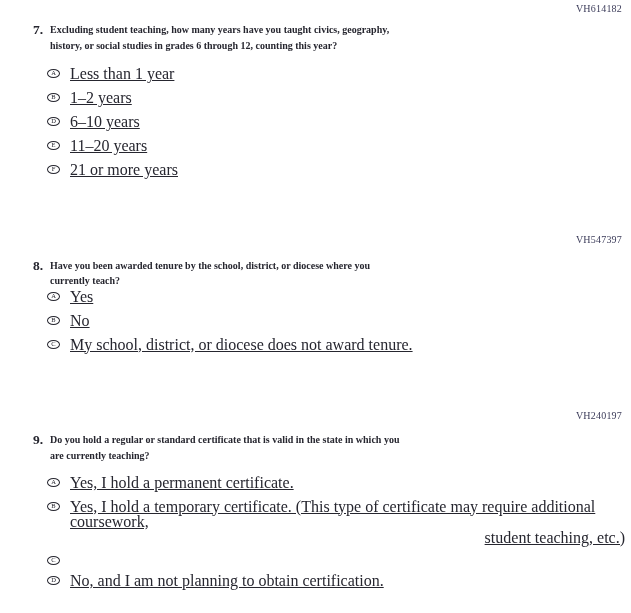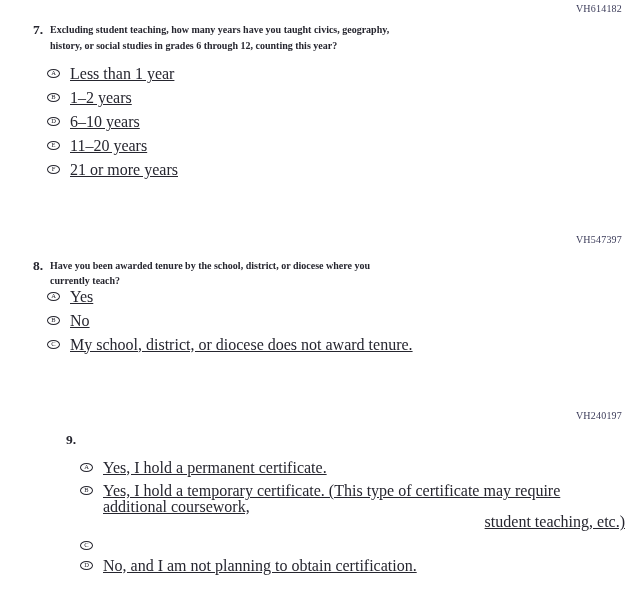--- a/index.html
+++ b/index.html
@@ -23,21 +23,21 @@
     text-align: right;
     padding-right: 9px;
     font-size: 10px;
     line-height: 10px;
     height: 10px;
     color: #3c3c5a;
     letter-spacing: 0.2px;
   }
   .sec7 .code { margin-top: 4px; }
   .sec8 { margin-top: 57px; }
-  .sec9 { margin-top: 59px; padding-left: 33px; }
+  .sec9 { margin-top: 59px; }
   .q-row {
     display: flex;
     margin-left: 33px;
     margin-right: 10px;
   }
   .sec7 .q-row { margin-top: 8px; }
   .sec8 .q-row { margin-top: 13px; }
   .sec9 .q-row { margin-top: 11px; }
   .q-num {
     font-weight: bold;
@@ -168,20 +168,24 @@
           </span>
         <div class="opt-text"><span>My school, district, or diocese does not award tenure.</span></div>
       </div>
     </div>
   </section>
 
   <section class="section sec9">
     <div class="code">VH240197</div>
     <div class="q-row">
       <span class="q-num">9.</span>
+      <div class="q-text">
+        <span class="q-line">Do you hold a regular or standard certificate that is valid in the state in which you</span>
+        <span class="q-line">are currently teaching?</span>
+      </div>
     </div>
     <div class="options">
       <div class="option">
         <span class="bubble">
             <span class="bubble-letter">A</span>
           </span>
         <div class="opt-text"><span>Yes, I hold a permanent certificate.</span></div>
       </div>
       <div class="option">
         <span class="bubble">

